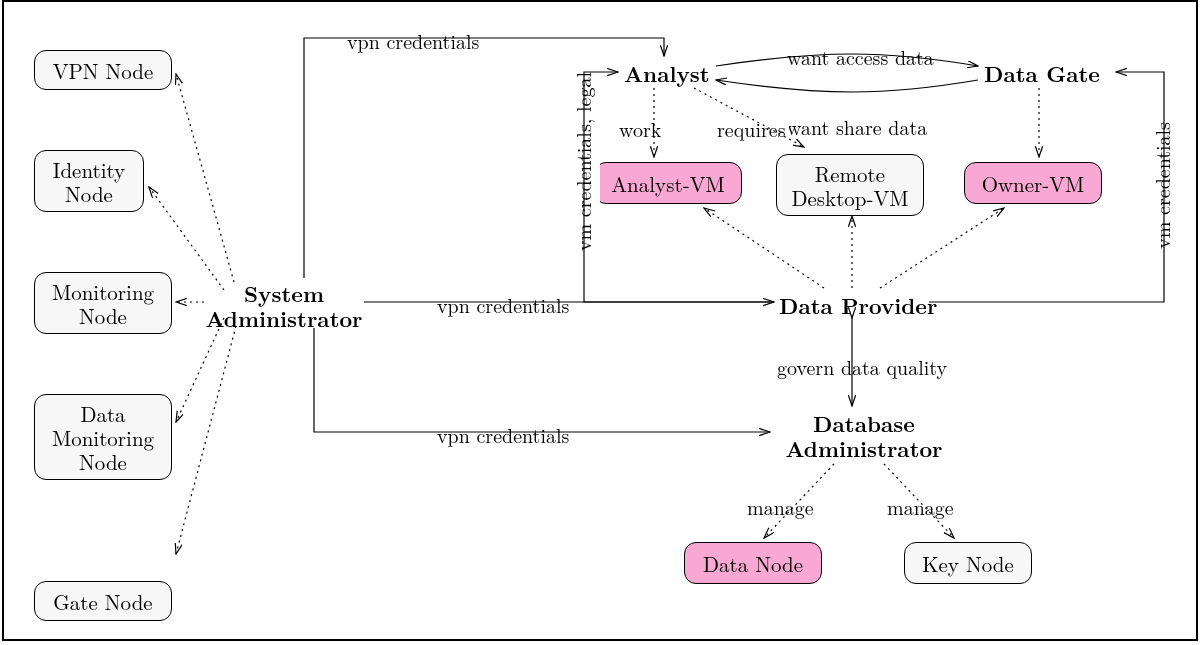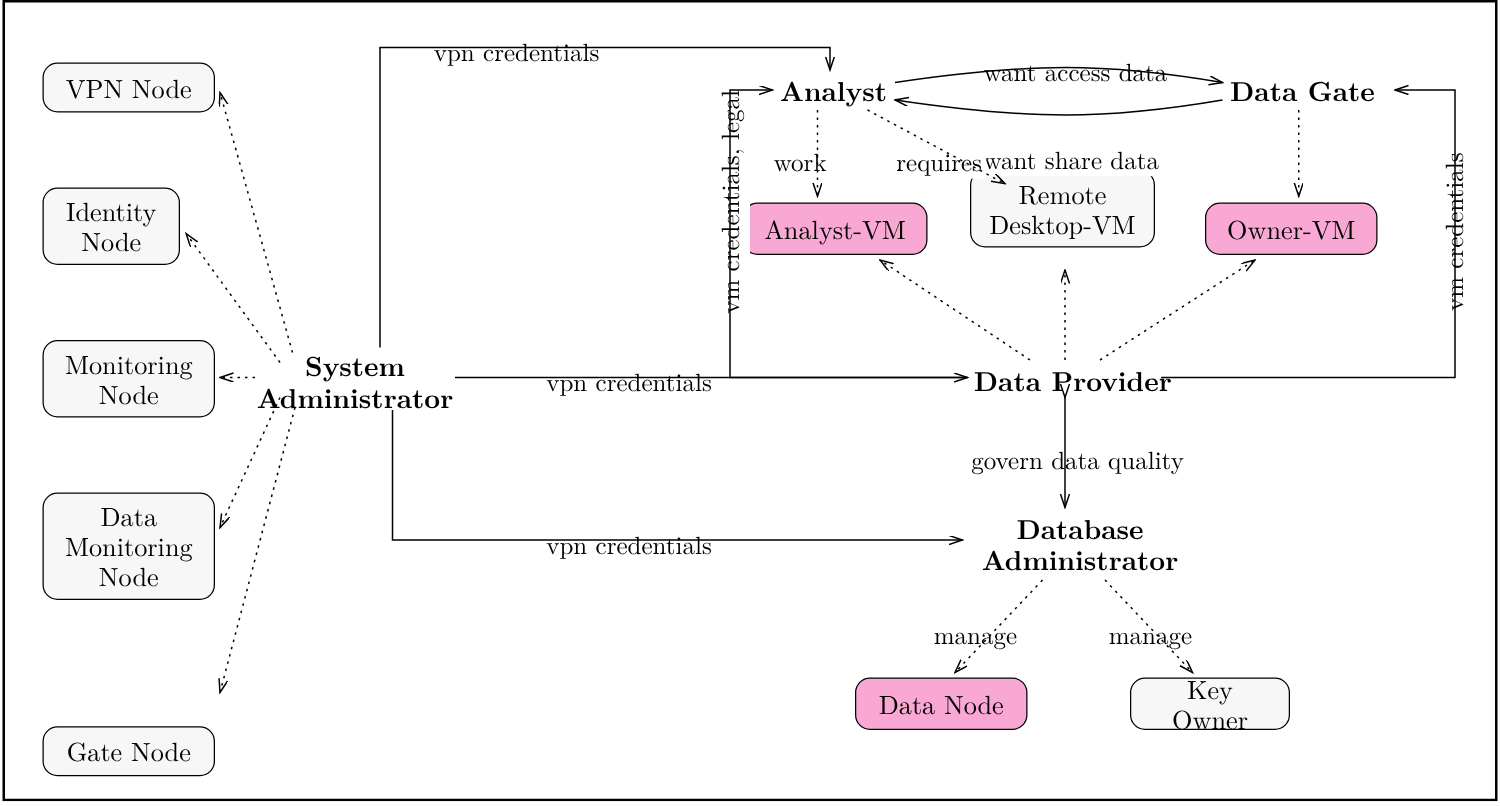--- a/index.html
+++ b/index.html
@@ -91,32 +91,32 @@
   <div class="actor" style="left:775px; top:290px;">
     <span>Data Provider</span>
   </div>
   <div class="actor" style="left:770px; top:408px; width:180px;">
     <span>Database<br>Administrator</span>
   </div>
 
   <div class="node yellow" style="left:590px; top:160px; width:148px; height:42px;">
     <span>Analyst-VM</span>
   </div>
-  <div class="node" style="left:772px; top:134px; width:148px; height:62px;">
+  <div class="node" style="left:772px; top:152px; width:148px; height:62px;">
     <span>Remote<br>Desktop-VM</span>
   </div>
   <div class="node yellow" style="left:680px; top:540px; width:138px; height:42px;">
     <span>Data Node</span>
   </div>
 
   <div class="node yellow" style="left:960px; top:160px; width:138px; height:42px;">
     <span>Owner-VM</span>
   </div>
   <div class="node" style="left:900px; top:540px; width:128px; height:42px;">
-    <span>Key Owner</span>
+    <span>Key Node</span>
   </div>
 
   <div class="lbl" style="left:340px; top:24px;">vpn credentials</div>
   <div class="lbl" style="left:430px; top:288px;">vpn credentials</div>
   <div class="lbl" style="left:430px; top:418px;">vpn credentials</div>
   <div class="lbl v" style="left:561px; top:70px;">vm credentials, legal</div>
   <div class="lbl v" style="left:1140px; top:120px;">vm credentials</div>
   <div class="lbl" style="left:780px; top:40px;">want access data</div>
   <div class="lbl" style="left:780px; top:90px;margin-top:20px;">want share data</div>
   <div class="lbl" style="left:612px; top:112px;">work</div>

